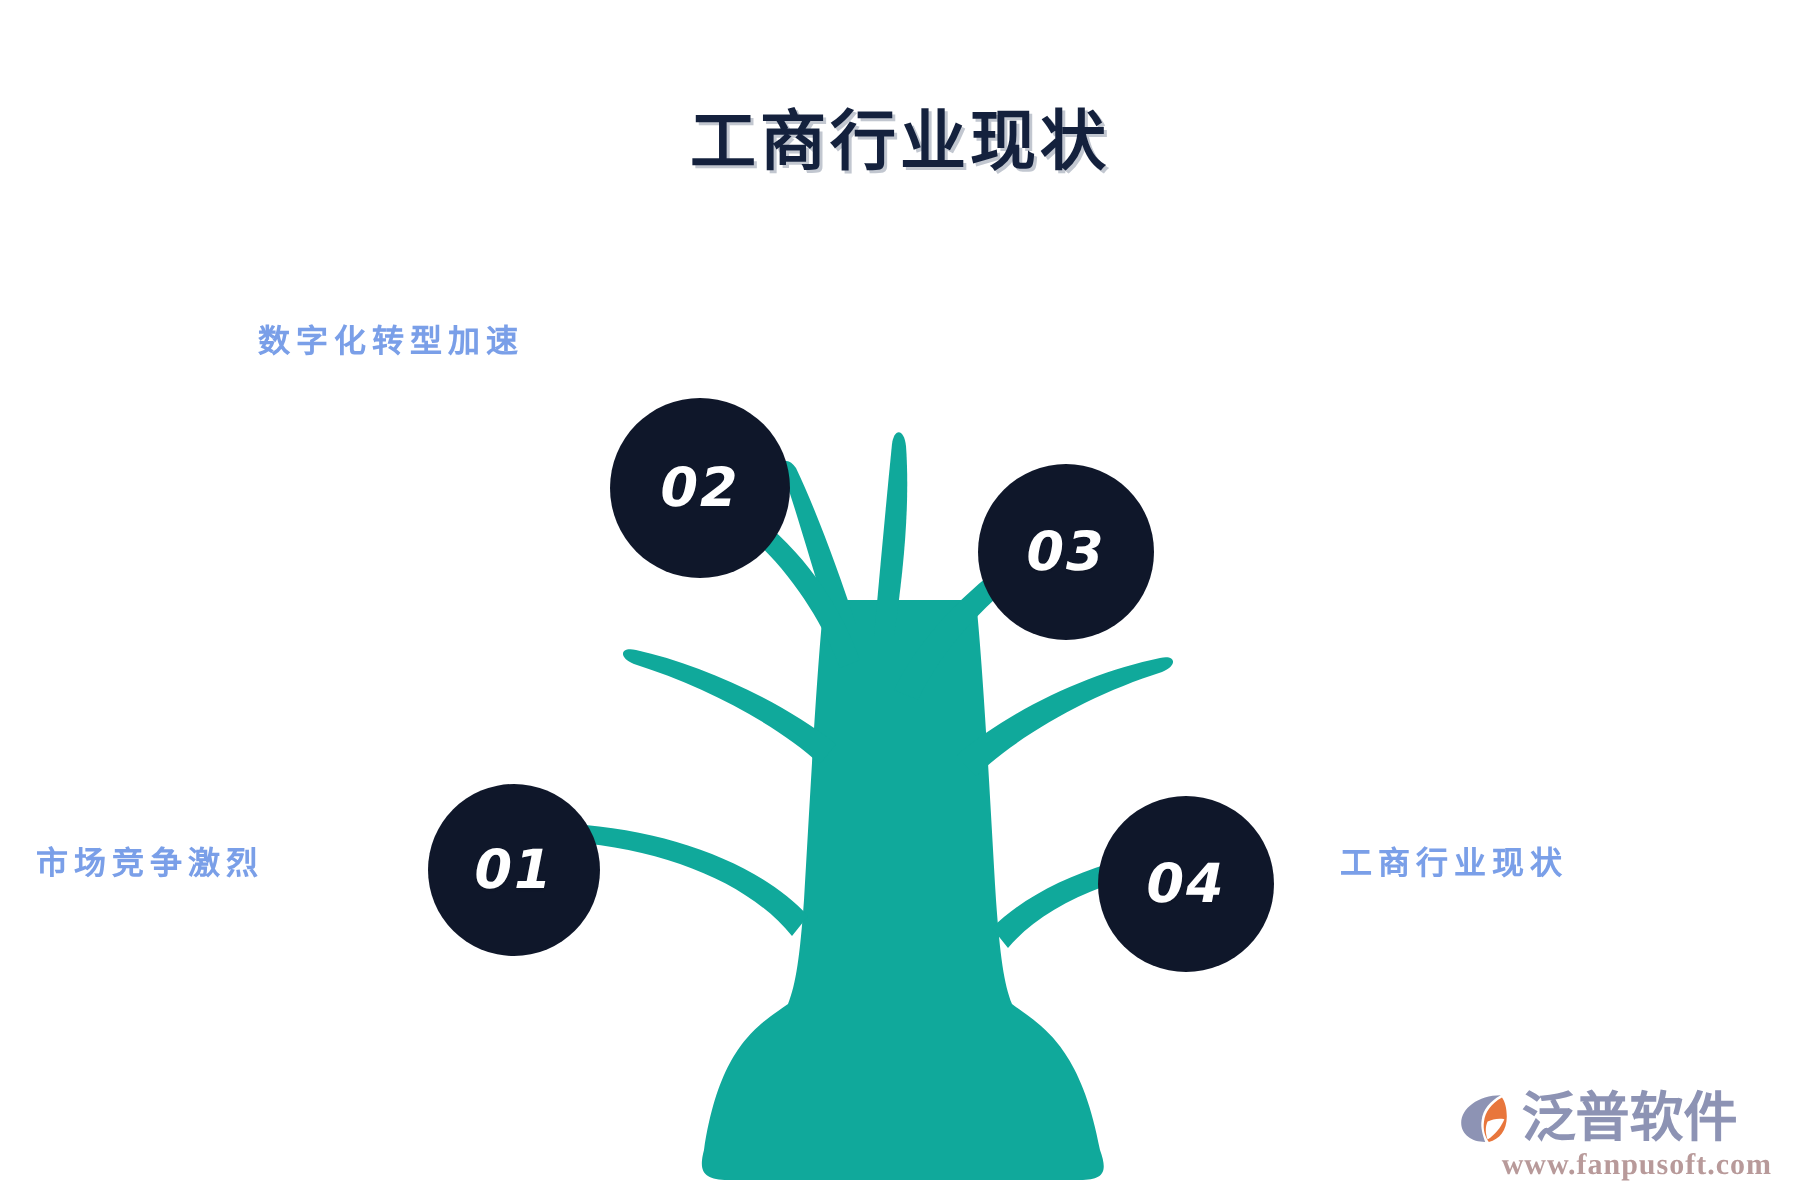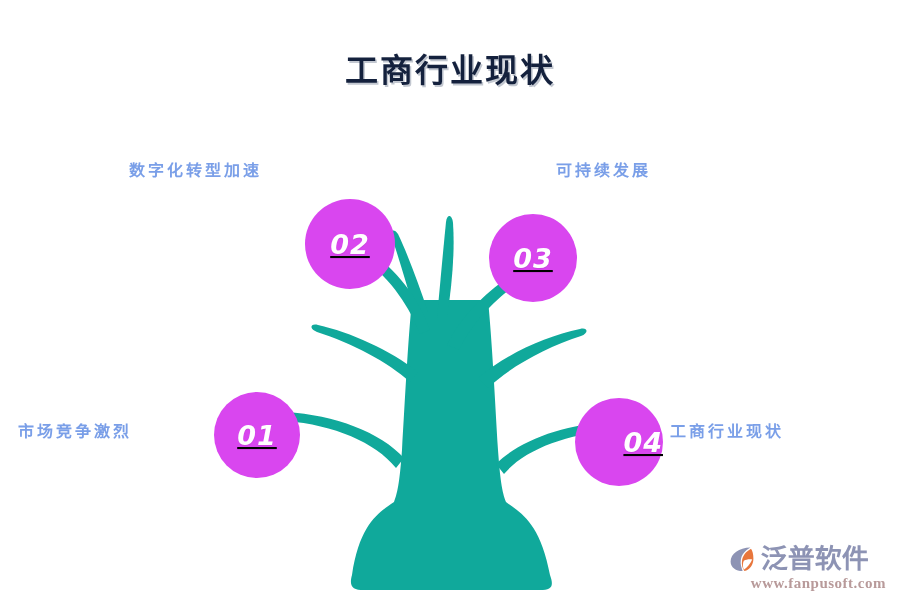--- a/index.html
+++ b/index.html
@@ -43,41 +43,40 @@
     left: 0;
     top: 0;
     width: 900px;
     height: 600px;
   }
 
   
   .node-circle {
     position: absolute;
     border-radius: 50%;
-    background: #d946ef;
+    background: #0f172a;
     display: flex;
     align-items: center;
     justify-content: center;
-    text-decoration: underline;
   }
   .node-num {
     font-family: "DejaVu Sans", "Liberation Sans", sans-serif;
     font-style: italic;
     font-weight: 700;
     color: #ffffff;
     font-size: 27px;
     letter-spacing: 1px;
     text-shadow: 0 1px 1px rgba(0,0,0,0.08);
     user-select: none;
   }
 
   #node-01 { left: 214px; top: 392px; width: 86px; height: 86px; }
   #node-02 { left: 305px; top: 199px; width: 90px; height: 90px; }
-  #node-03 { left: 489px; top: 214px; width: 88px; height: 88px; text-align: center; }
-  #node-04 { left: 575px; top: 398px; width: 88px; height: 88px; justify-content: flex-end; }
+  #node-03 { left: 489px; top: 232px; width: 88px; height: 88px; text-align: center; }
+  #node-04 { left: 549px; top: 398px; width: 88px; height: 88px; }
 
   
   .node-label {
     position: absolute;
     font-family: "Liberation Serif", "DejaVu Serif", serif;
     font-size: 16px;
     font-weight: 700;
     color: #7a9fe8;
     letter-spacing: 3px;
     white-space: nowrap;
@@ -212,21 +211,20 @@
   </div>
 
   <div class="node-circle" id="node-04">
     <span class="node-num">04</span>
   </div>
 
   <div class="node-label" id="label-01">市场竞争激烈</div>
 
   <div class="node-label" id="label-02">数字化转型加速</div>
 
-  <div class="node-label" id="label-03">可持续发展</div>
 
   <div class="node-label" id="label-04">工商行业现状</div>
 
   <div id="watermark">
     <div class="logo-row">
       <svg class="logo-mark" viewBox="0 0 100 100">
         <path d="M78,12 C40,12 12,34 12,58 C12,78 30,90 52,90
                  C48,78 44,66 46,54 C48,36 60,22 78,12 Z" fill="#8d93b4"></path>
         <path d="M80,16 C62,26 52,40 50,56 C48,70 52,82 58,90
                  C76,86 88,70 88,48 C88,34 85,23 80,16 Z" fill="#e8763c"></path>

